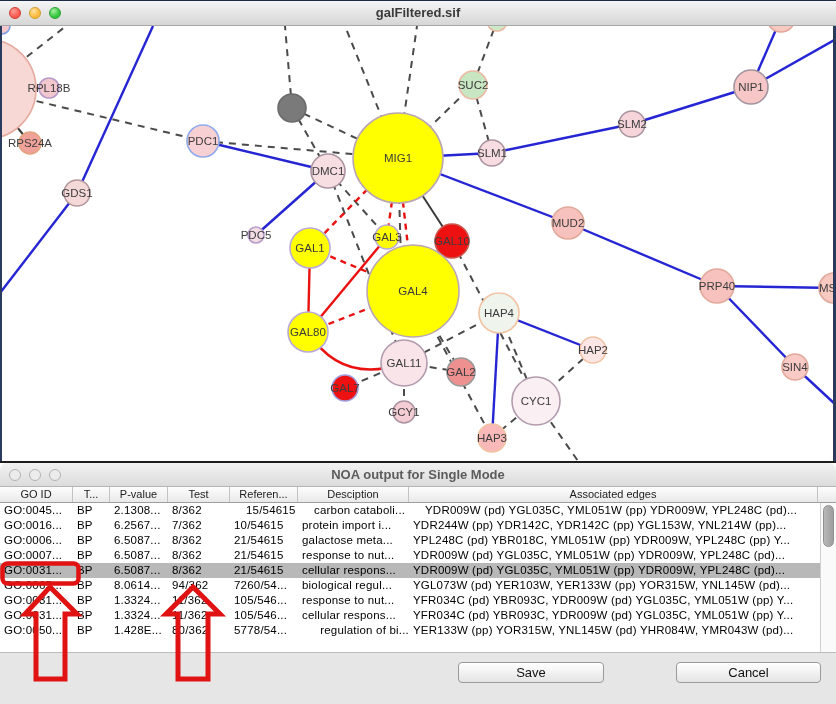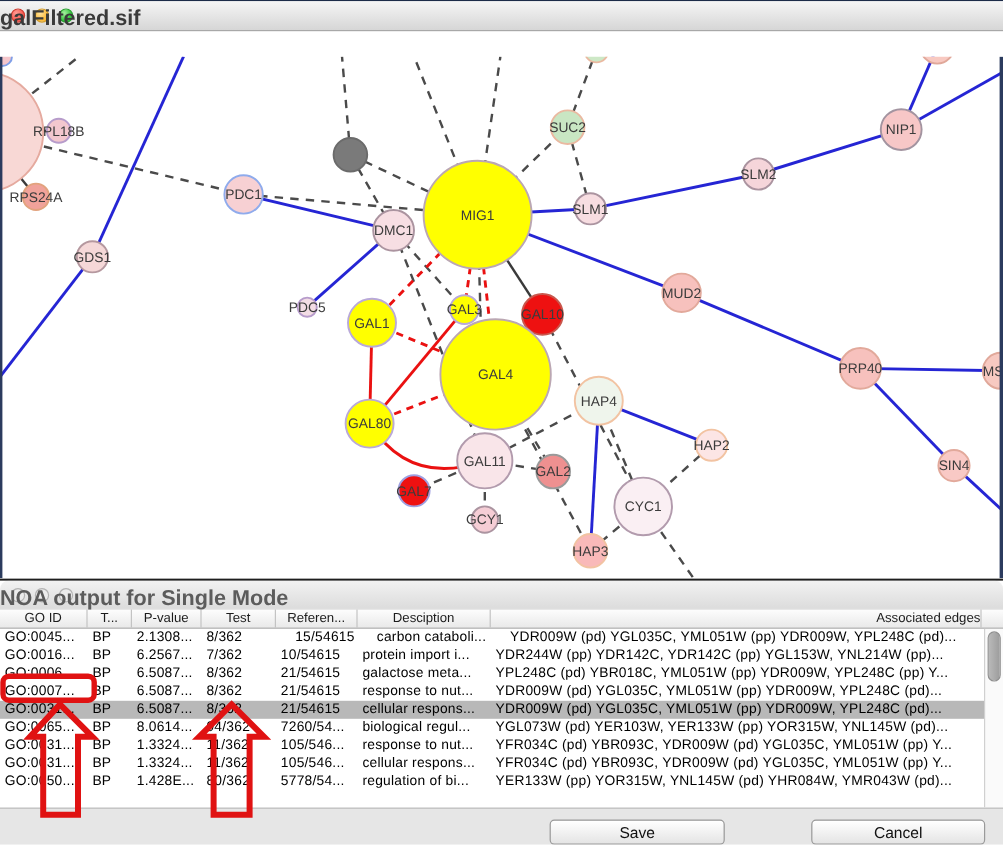--- a/index.html
+++ b/index.html
@@ -1,30 +1,30 @@
 <!DOCTYPE html>
 <html><head>
 <meta charset="utf-8">
 <style>
   html,body{margin:0;padding:0;background:#fff;}
   .screen{position:relative;width:836px;height:704px;overflow:hidden;
     font-family:"Liberation Sans", sans-serif; background:#fff; border-top:1px solid #1c2b48; box-sizing:border-box;}
   
   .titlebar{position:relative;height:25px;background:linear-gradient(#f5f5f5,#d6d6d6);
     border-bottom:1px solid #a8a8a8;box-sizing:border-box;}
-  .titlebar .title{position:absolute;left:0;right:0;top:4px;
-    font-size:18px;font-weight:600;color:#3a3a3a;}
+  .titlebar .title{position:absolute;left:0;right:0;top:4px;text-align:center;
+    font-size:13px;font-weight:600;color:#3a3a3a;}
   .lights{position:absolute;left:9px;top:6px;display:flex;gap:8px;}
   .light{width:12px;height:12px;border-radius:50%;box-sizing:border-box;}
   .light.red{background:radial-gradient(circle at 35% 30%,#ff9d96,#f95b51 60%);border:1px solid #ce3a30;}
   .light.yellow{background:radial-gradient(circle at 35% 30%,#ffe2a0,#fbbc3d 60%);border:1px solid #d39c2a;}
   .light.green{background:radial-gradient(circle at 35% 30%,#a8f0a0,#35c53f 60%);border:1px solid #28a32f;}
   .light.inactive{background:#ececec;border:1.5px solid #b2b2b2;}
   
-  .net-canvas{position:relative;width:836px;height:435px;background:#fff;overflow:hidden;margin-top:21px;}
+  .net-canvas{position:relative;width:836px;height:435px;background:#fff;overflow:hidden;}
   .net-canvas svg{display:block;}
   .divider{height:2px;background:#1e1e1e;}
   
   .noa{position:relative;width:836px;height:242px;background:#fff;}
   .noa .titlebar{height:24px;border-radius:7px 7px 0 0;background:linear-gradient(#f2f2f2,#dcdcdc);border-bottom:1px solid #b4b4b4;}
   .noa .titlebar .title{top:4px;font-weight:600;color:#5c5c5c;}
   .noa .lights{top:6px;}
   .thead{display:flex;height:16px;background:linear-gradient(#fdfdfd,#e9e9e9);
     border-bottom:1px solid #9e9e9e;box-sizing:border-box;}
   .th{font-size:11px;color:#1c1c1c;text-align:center;line-height:15px;
@@ -195,21 +195,21 @@
     </div>
 
     <div class="thead" id="thead">
 
     <div class="th" style="width: 73px;">GO ID</div>
         <div class="th" style="width: 37px;">T...</div>
         <div class="th" style="width: 58px;">P-value</div>
         <div class="th" style="width: 62px;">Test</div>
         <div class="th" style="width: 68px;">Referen...</div>
         <div class="th" style="width: 111px;">Desciption</div>
-        <div class="th" style="width: 409px; text-align: right;">Associated edges</div>
+        <div class="th" style="width: 409px;">Associated edges</div>
         <div class="th" style="width: 18px;"></div>
       </div>
 
     <div class="tbody" id="tbody">
       <div class="trow">
           <div class="td" style="width: 73px;">GO:0045...</div>
           <div class="td" style="width: 37px;">BP</div>
           <div class="td" style="width: 58px;">2.1308...</div>
           <div class="td" style="width: 62px;">8/362</div>
           <div class="td" style="width: 68px; margin-left: 12px;">15/54615</div>
@@ -278,21 +278,21 @@
           <div class="td" style="width: 68px;">105/546...</div>
           <div class="td" style="width: 111px;">cellular respons...</div>
           <div class="td" style="width: 409px;">YFR034C (pd) YBR093C, YDR009W (pd) YGL035C, YML051W (pp) Y...</div>
         </div>
         <div class="trow">
           <div class="td" style="width: 73px;">GO:0050...</div>
           <div class="td" style="width: 37px;">BP</div>
           <div class="td" style="width: 58px;">1.428E...</div>
           <div class="td" style="width: 62px;">80/362</div>
           <div class="td" style="width: 68px;">5778/54...</div>
-          <div class="td" style="width: 111px;">regulation of bi...</div>
+          <div class="td" style="width: 111px; text-align: right;">regulation of bi...</div>
           <div class="td" style="width: 409px;">YER133W (pp) YOR315W, YNL145W (pd) YHR084W, YMR043W (pd)...</div>
         </div>
         <div class="scrolltrack">
         <div class="scrollthumb"></div>
       </div>
     </div>
 
     <div class="tfoot">
       <button class="btn cancel">Cancel</button>
       <button class="btn save">Save</button>

